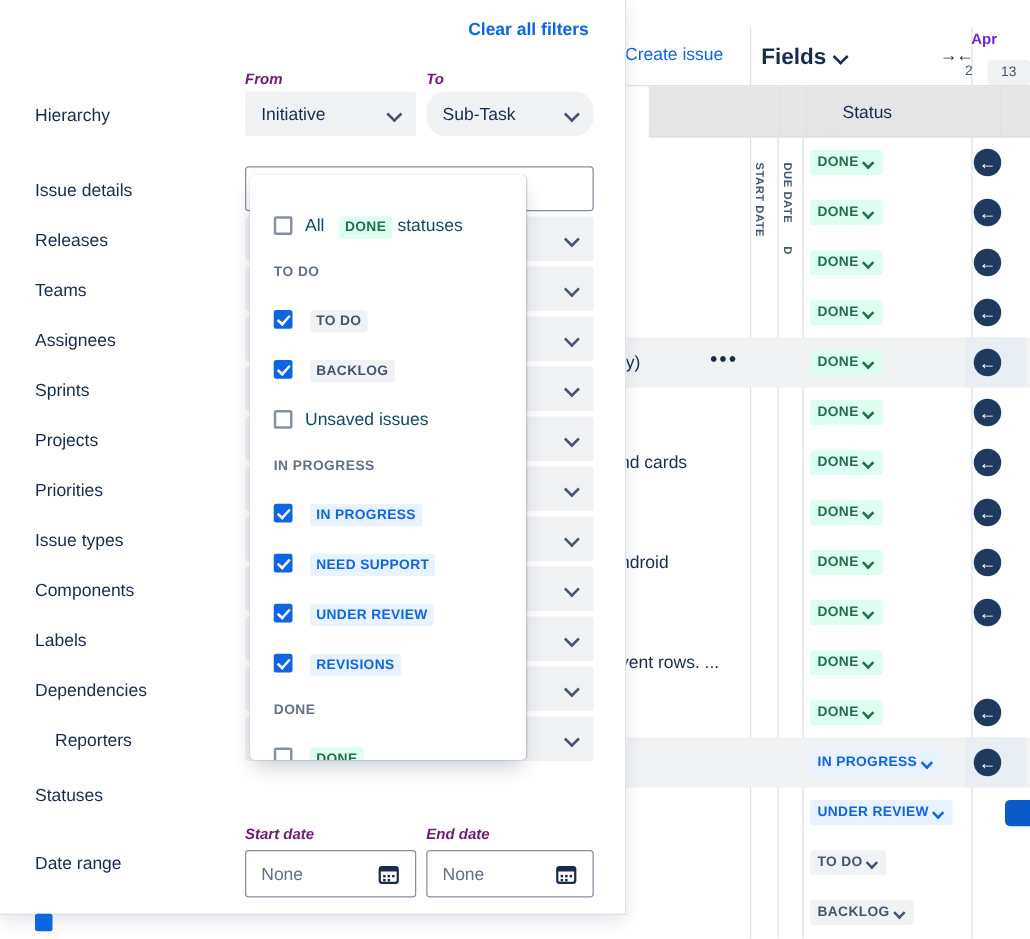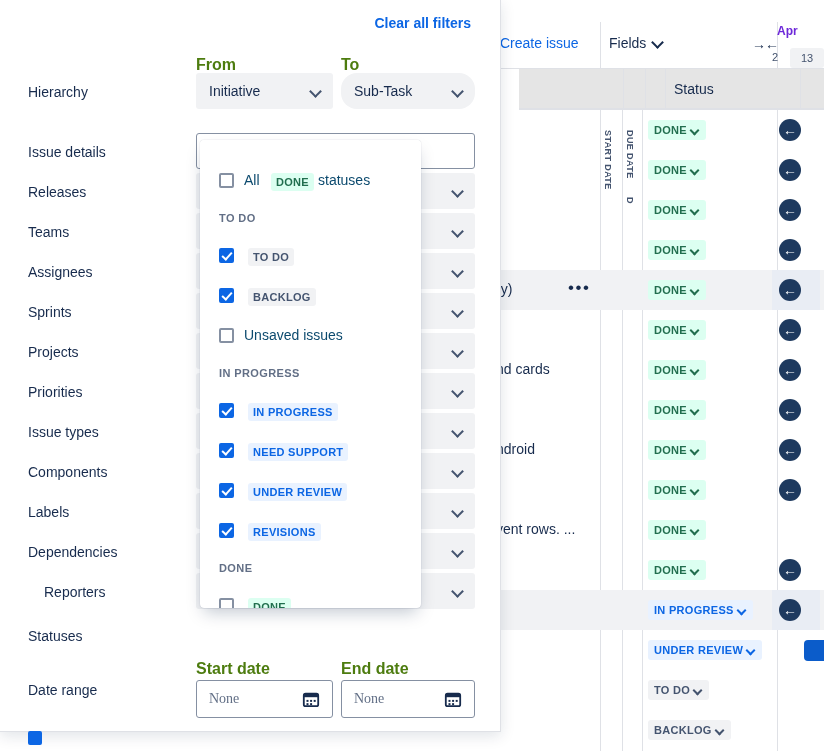--- a/index.html
+++ b/index.html
@@ -21,21 +21,21 @@
     border-bottom: 1px solid #dfe1e6; background: #fff;
   }
   .toolbar-create {
     position: absolute; left: 4px; top: 13px;
     font-size: 14px; font-weight: 500; color: #0c66e4; white-space: nowrap;
     cursor: pointer;
   }
   .toolbar-sep { position: absolute; top: 0; width: 1px; height: 47px; background: #dfe1e6; }
   .toolbar-fields {
     position: absolute; left: 113px; top: 13px;
-    font-size: 14px; font-weight: 400; color: #172b4d; cursor: pointer;
+    font-size: 18px; font-weight: 700; color: #172b4d; cursor: pointer;
   }
   .chev { display:inline-block; width:10px; height:10px; position:relative; margin-left:7px; vertical-align:1px;}
   .chev::before {
     content:""; position:absolute; left:0; top:1px; width:7px; height:7px;
     border-right:2px solid currentColor; border-bottom:2px solid currentColor;
     transform: rotate(45deg);
   }
   .collapse-ico {
     position: absolute; left: 256px; top: 14px; font-size: 14px; font-weight: 700;
     color: #172b4d; letter-spacing: -1px; cursor: pointer;
@@ -125,21 +125,21 @@
     box-shadow: 0 4px 14px rgba(9,30,66,.12);
   }
   .clear-link {
     position: absolute; right: 29px; top: 15px;
     font-size: 14px; font-weight: 700; color: #0c66e4; cursor: pointer;
   }
   .frow-label {
     position: absolute; left: 28px; font-size: 14px; color: #172b4d; white-space: nowrap;
   }
   .sub-label {
-    position: absolute; font-size: 16px; font-weight: 700; color: #4d7c0f;
+    position: absolute; font-size: 12px; font-weight: 700; color: #701a75; font-style: italic;
   }
   .select-box {
     position: absolute; height: 36px; background: #f1f2f4; border-radius: 3px;
     border: 1px solid transparent; cursor: pointer; padding-left: 36px;
   }
   .select-box .txt {
     position: absolute; left: 12px; top: 9px; font-size: 14px; color: #172b4d; white-space: nowrap;
   }
   .select-box .cv {
     position: absolute; right: 12px; top: 13px; width: 9px; height: 9px;
@@ -161,21 +161,20 @@
   }
   .sel-active .cv { position: absolute; right: 13px; top: 13px; width: 9px; height: 9px; }
   .sel-active .cv::before {
     content:""; position:absolute; left:0; top:0; width:7px; height:7px;
     border-right:2px solid #0c66e4; border-bottom:2px solid #0c66e4;
     transform: rotate(45deg);
   }
   .date-input {
     position: absolute; height: 38px; border: 1px solid #8590a2; border-radius: 3px; background: #fff;
     cursor: text;
-    font-family: Liberation Serif, serif;
   }
   .date-input .ph {
     position: absolute; left: 12px; top: 10px; font-size: 14px; color: #626f86;
   }
   .cal-ico { position: absolute; right: 12px; top: 9px; width: 18px; height: 18px; cursor: pointer; }
   .panel-divider {
     position: absolute; left: 0; width: 501px; height: 1px; background: #dfe1e6;
   }
   .bottom-check {
     position: absolute; left: 28px; bottom: -14px; width: 14px; height: 14px;

